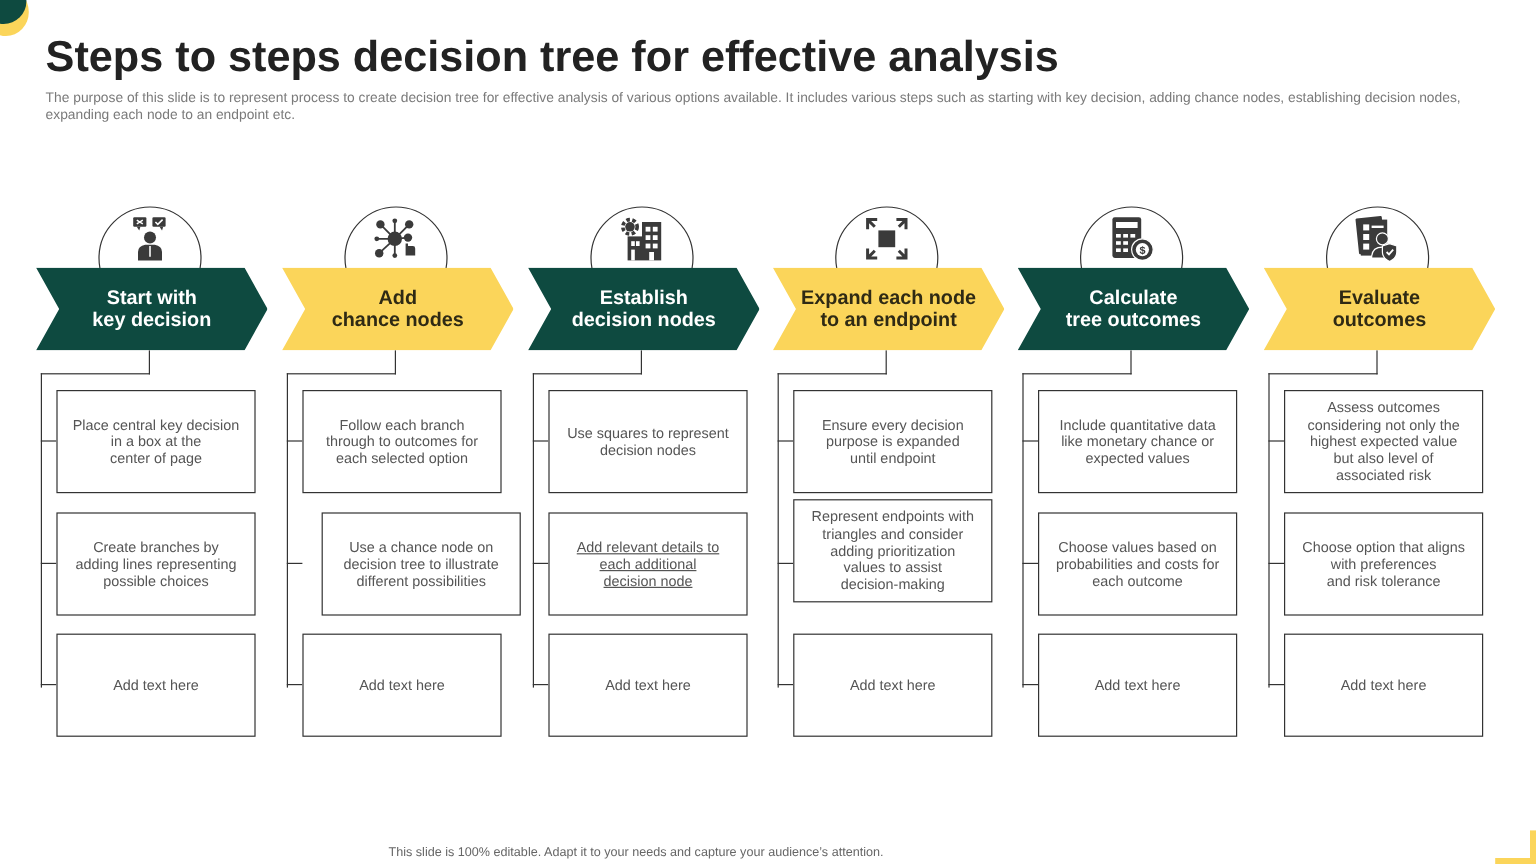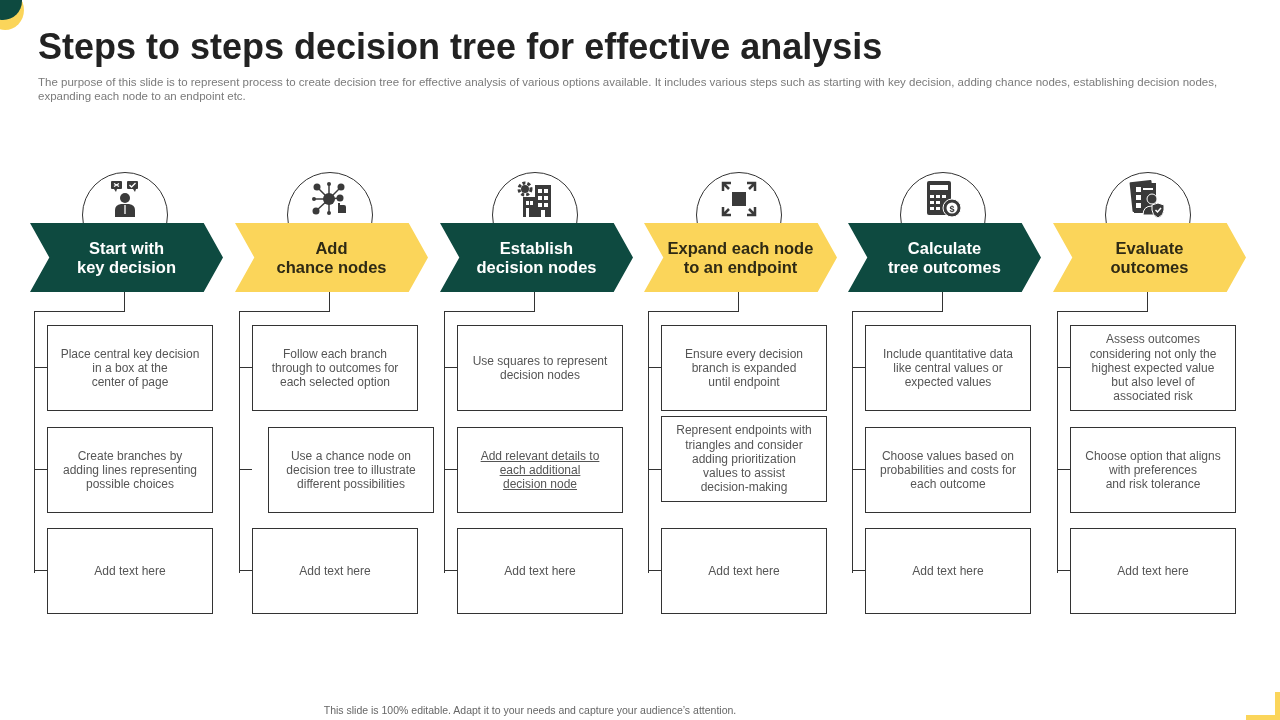--- a/index.html
+++ b/index.html
@@ -169,21 +169,21 @@
         <span>Expand each node
 to an endpoint</span>
       </div>
       <div class="line" style="left: 738px; top: 292px; width: 1px; height: 20px;"></div>
       <div class="line" style="left: 648px; top: 311px; width: 91px; height: 1px;"></div>
       <div class="line" style="left: 648px; top: 311px; width: 1px; height: 262px;"></div>
       <div class="line" style="left: 648px; top: 367px; width: 13px; height: 1px;"></div>
       <div class="line" style="left: 648px; top: 469px; width: 13px; height: 1px;"></div>
       <div class="line" style="left: 648px; top: 570px; width: 13px; height: 1px;"></div>
       <div class="box" style="left: 661px; top: 325px;">Ensure every decision
-branch is expanded
+purpose is expanded
 until endpoint</div>
       <div class="box" style="left: 661px; top: 416px;">Represent endpoints with
 triangles and consider
 adding prioritization
 values to assist
 decision-making</div>
       <div class="box" style="left: 661px; top: 528px;">Add text here</div>
     </div>
     <div>
       <div class="semi" style="left: 900px;"></div>
@@ -207,21 +207,21 @@
         <span>Calculate
 tree outcomes</span>
       </div>
       <div class="line" style="left: 942px; top: 292px; width: 1px; height: 20px;"></div>
       <div class="line" style="left: 852px; top: 311px; width: 91px; height: 1px;"></div>
       <div class="line" style="left: 852px; top: 311px; width: 1px; height: 262px;"></div>
       <div class="line" style="left: 852px; top: 367px; width: 13px; height: 1px;"></div>
       <div class="line" style="left: 852px; top: 469px; width: 13px; height: 1px;"></div>
       <div class="line" style="left: 852px; top: 570px; width: 13px; height: 1px;"></div>
       <div class="box" style="left: 865px; top: 325px;">Include quantitative data
-like central values or
+like monetary chance or
 expected values</div>
       <div class="box" style="left: 865px; top: 427px;">Choose values based on
 probabilities and costs for
 each outcome</div>
       <div class="box" style="left: 865px; top: 528px;">Add text here</div>
     </div>
     <div>
       <div class="semi" style="left: 1105px;"></div>
       <div class="icon" style="left: 1128px;"><svg viewBox="0 0 40 40" width="40" height="40">
           <rect x="3" y="2" width="22" height="30" rx="1" fill="#3a3a3a" transform="rotate(-6 14 17)"></rect>

